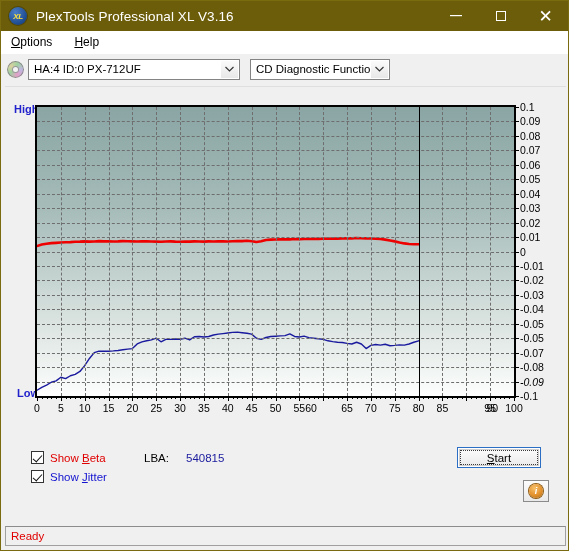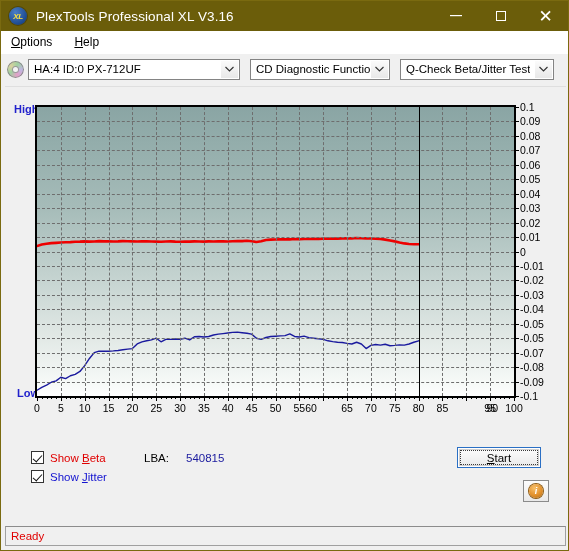--- a/index.html
+++ b/index.html
@@ -233,28 +233,20 @@
     <div class="combo" id="combo-drive">
       <span class="cval">HA:4 ID:0  PX-712UF</span>
       <span class="arrowbox">
         <svg width="9" height="6" viewBox="0 0 9 6">
             <path d="M0.5 1 L4.5 5 L8.5 1" fill="none" stroke="#303030" stroke-width="1.1"></path>
           </svg>
       </span>
     </div>
     <div class="combo" id="combo-function">
       <span class="cval">CD Diagnostic Functions</span>
-      <span class="arrowbox">
-        <svg width="9" height="6" viewBox="0 0 9 6">
-            <path d="M0.5 1 L4.5 5 L8.5 1" fill="none" stroke="#303030" stroke-width="1.1"></path>
-          </svg>
-      </span>
-    </div>
-    <div class="combo" id="combo-test">
-      <span class="cval">Q-Check Beta/Jitter Test</span>
       <span class="arrowbox">
         <svg width="9" height="6" viewBox="0 0 9 6">
             <path d="M0.5 1 L4.5 5 L8.5 1" fill="none" stroke="#303030" stroke-width="1.1"></path>
           </svg>
       </span>
     </div>
   </div>
 
   <div class="panel">
 
@@ -466,21 +458,21 @@
           <div class="ylab" style="top: 204.3px;">-0.04</div>
           <div class="ytick" style="top: 204.3px;"></div>
           <div class="ylab" style="top: 218.75px;">-0.05</div>
           <div class="ytick" style="top: 218.75px;"></div>
           <div class="ylab" style="top: 233.2px;">-0.05</div>
           <div class="ytick" style="top: 233.2px;"></div>
           <div class="ylab" style="top: 247.65px;">-0.07</div>
           <div class="ytick" style="top: 247.65px;"></div>
           <div class="ylab" style="top: 262.1px;">-0.08</div>
           <div class="ytick" style="top: 262.1px;"></div>
-          <div class="ylab" style="top: 276.55px;">-0.09</div>
+          <div class="ylab" style="top: 276.55px; font-style: italic;">-0.09</div>
           <div class="ytick" style="top: 276.55px;"></div>
           <div class="ylab" style="top: 291px;">-0.1</div>
           <div class="ytick" style="top: 291px;"></div>
         </div>
     </div>
 
     <div class="controls">
       <div class="chk-row" id="row-beta">
         <span class="checkbox"></span>
         <span class="chk-label" id="lbl-beta">Show <u>B</u>eta</span>

